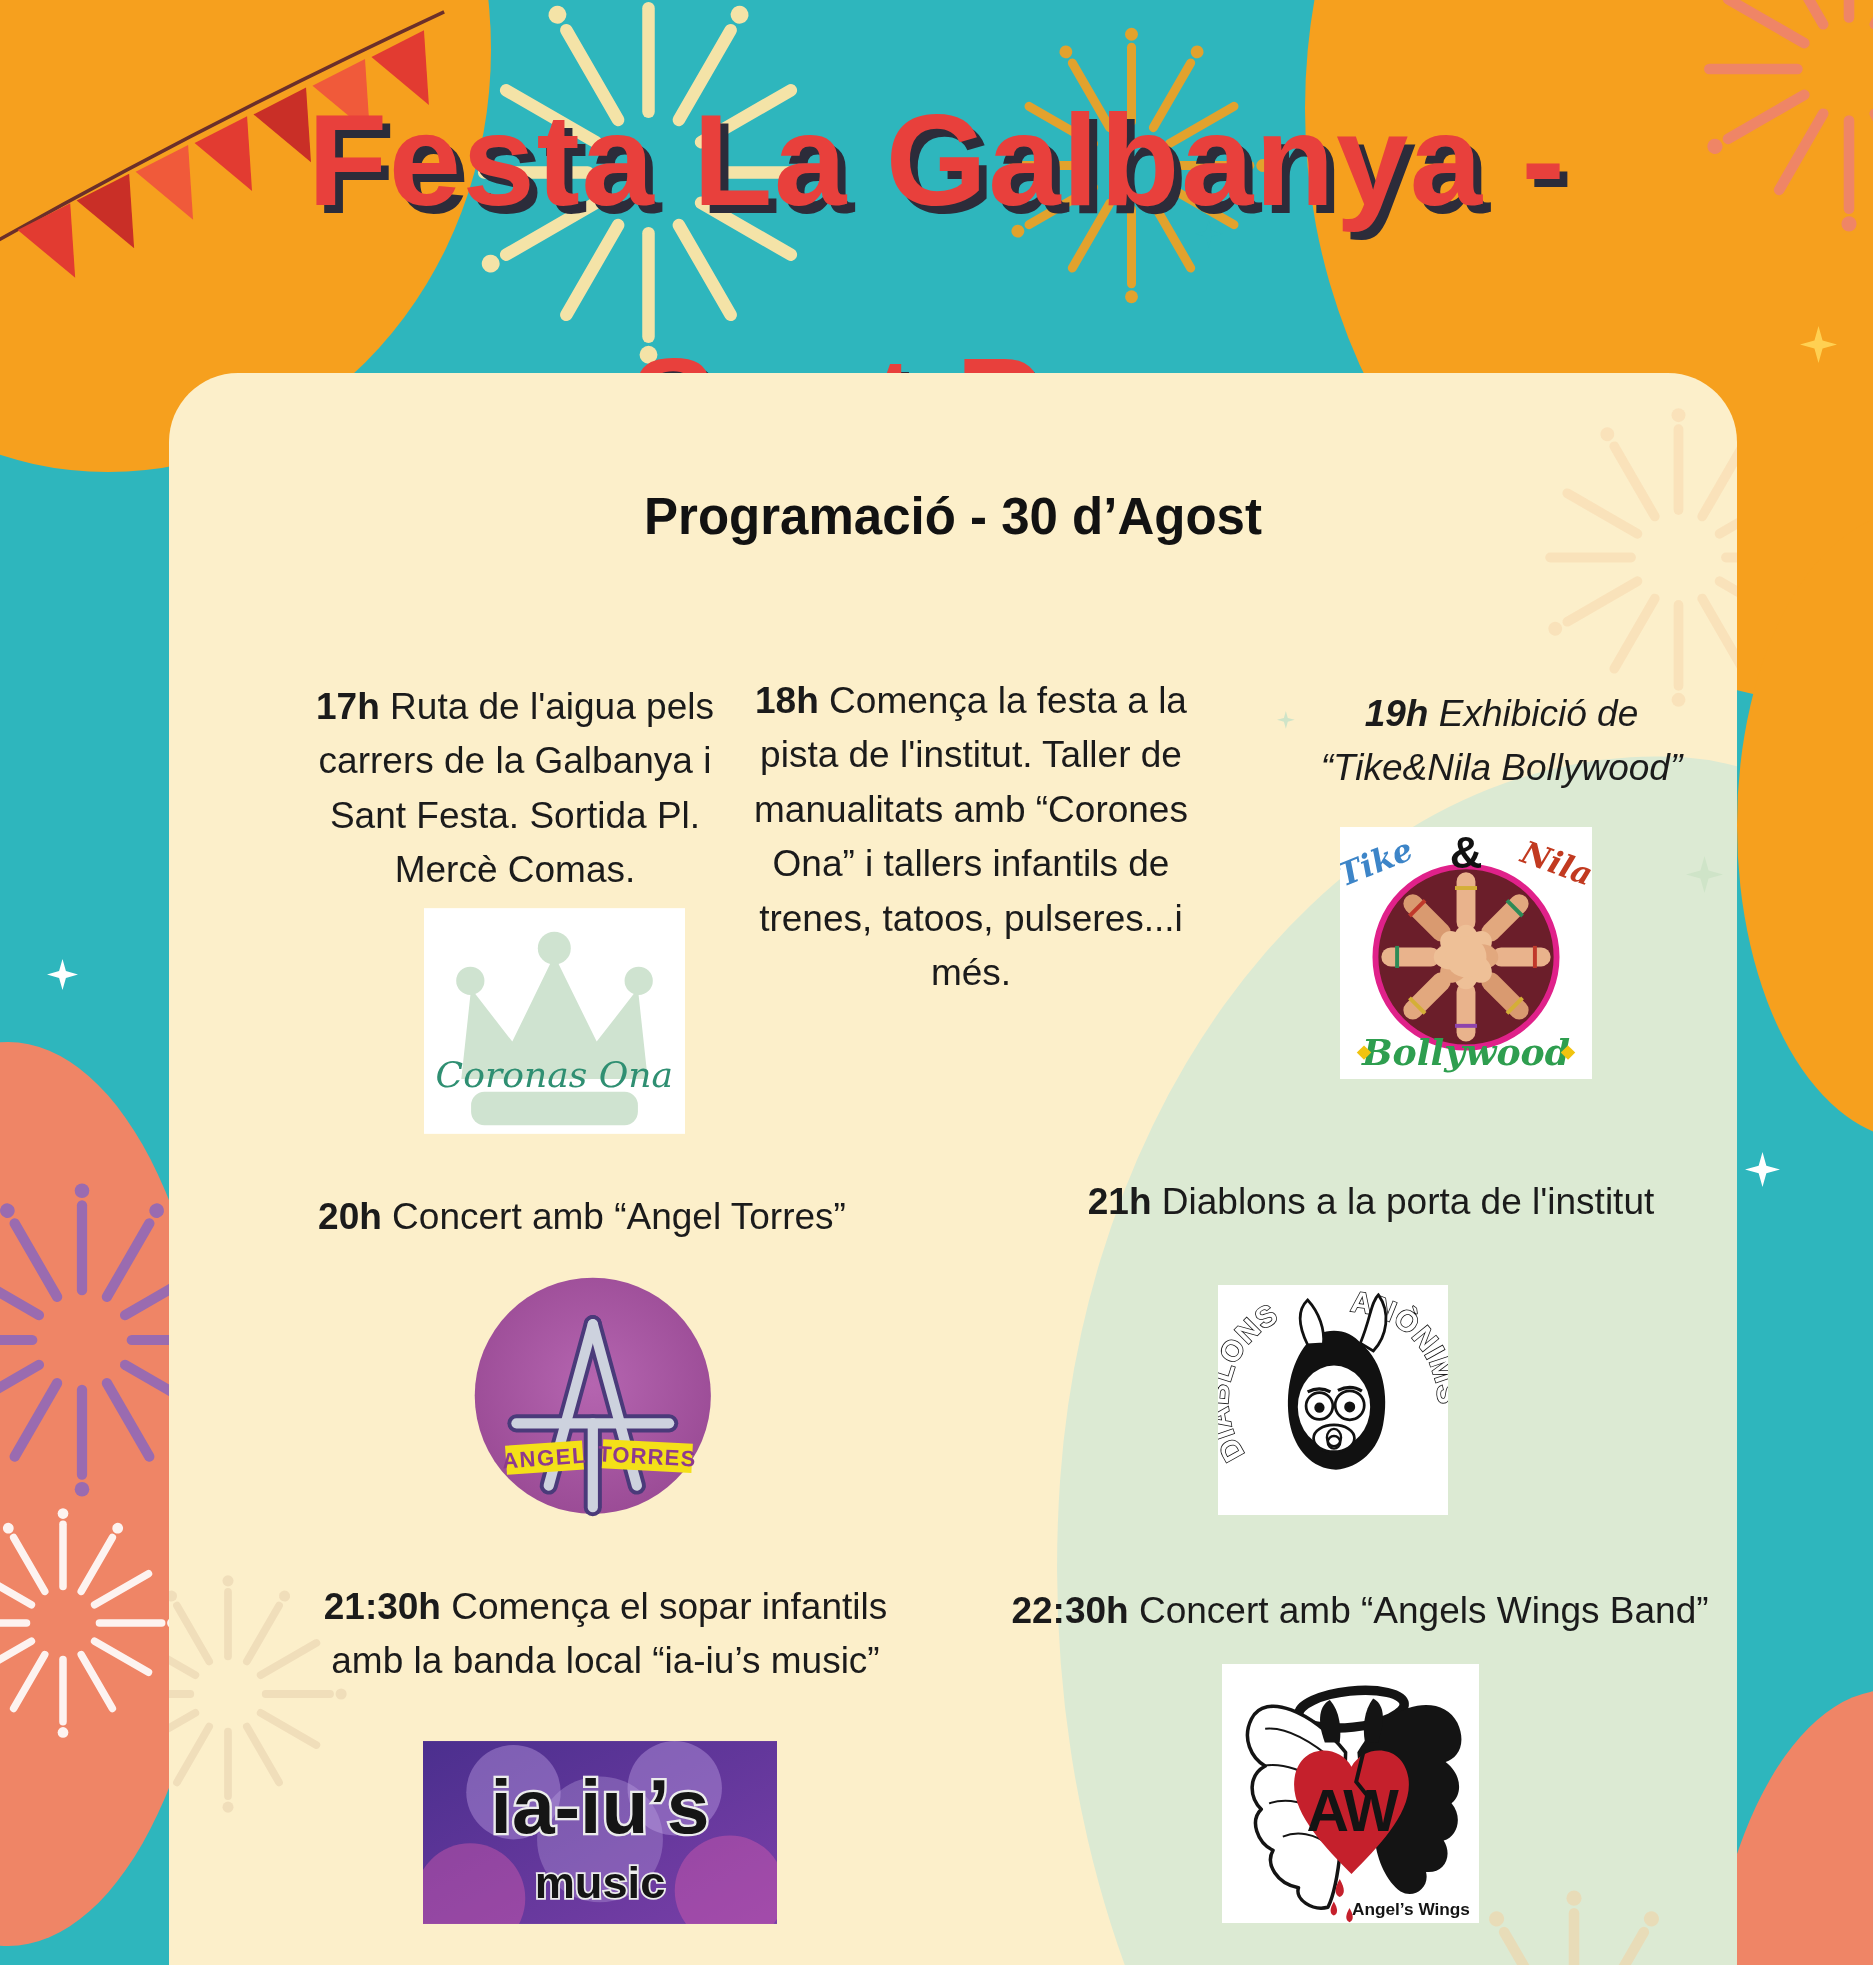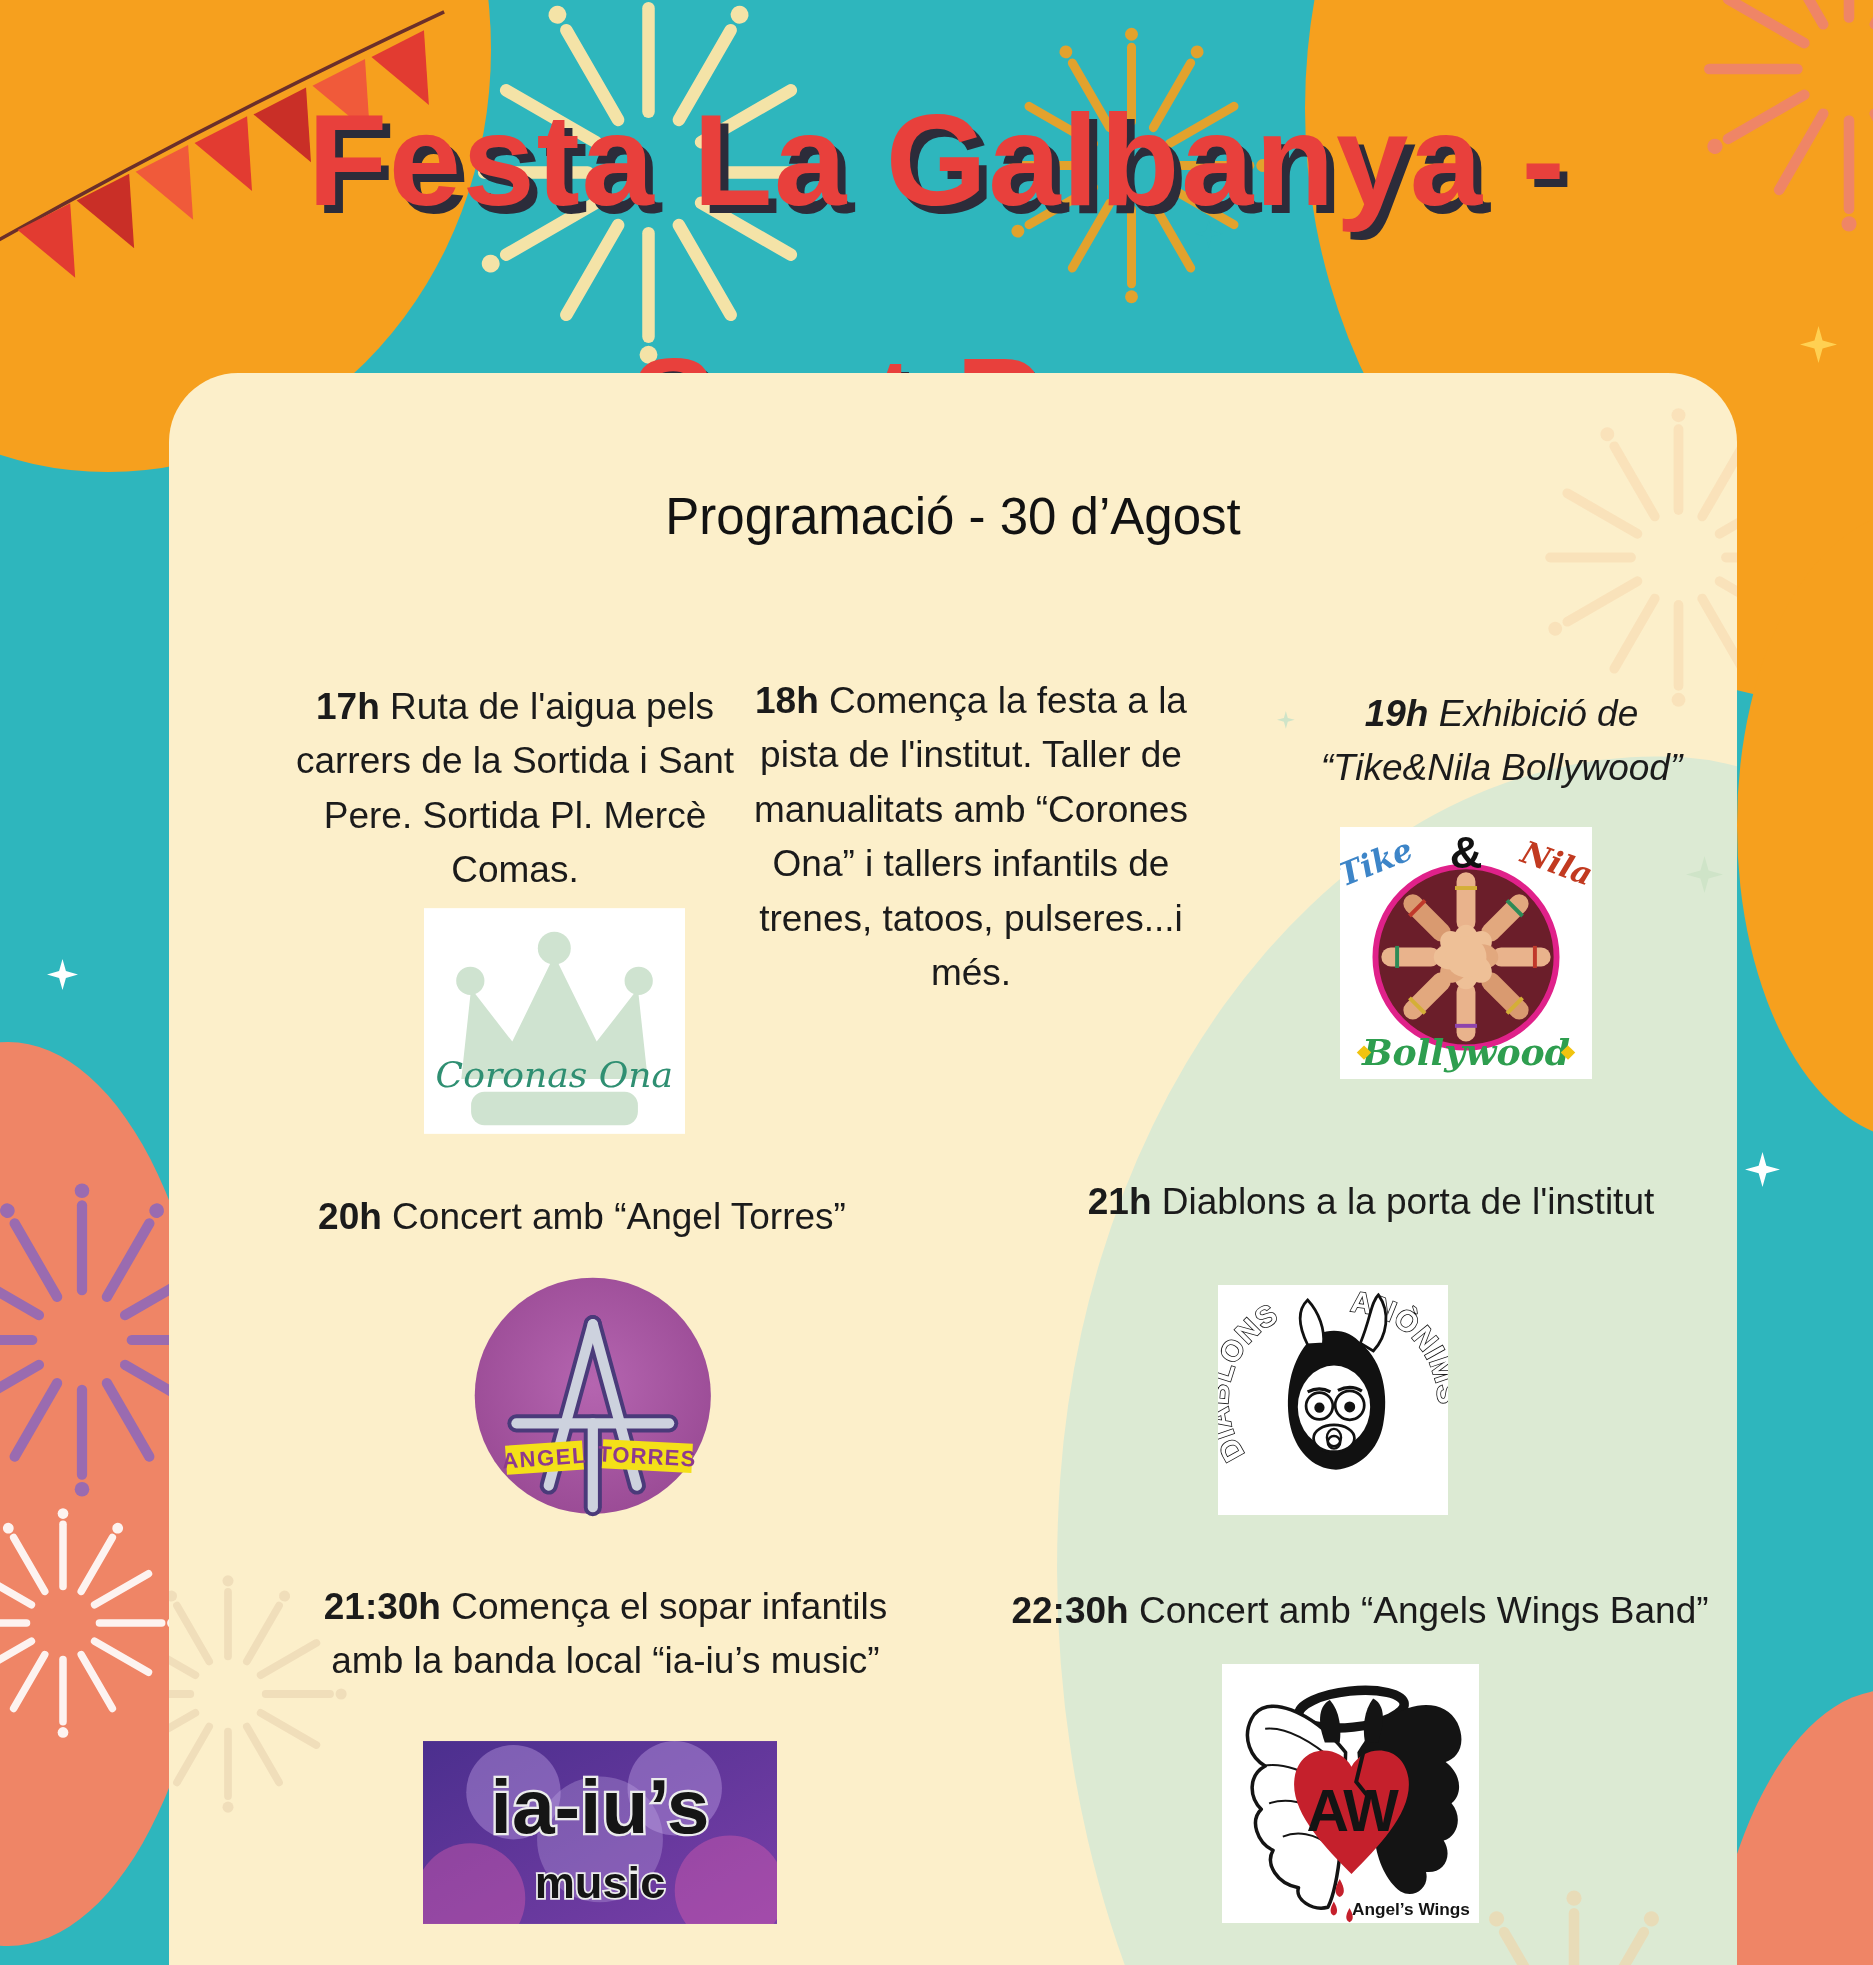--- a/index.html
+++ b/index.html
@@ -22,21 +22,21 @@
   
   #card{left:169px;top:373px;width:1568px;height:2018px;background:#fcefca;border-radius:69px;overflow:hidden;}
   #card-green{left:884px;top:377px;width:990px;height:1698px;background:#dcead3;
     border-radius:58% 42% 30% 70% / 45% 40% 60% 55%;transform:rotate(4deg);}
   
   .title-line{left:0;width:100%;text-align:center;font-weight:bold;color:#e8403c;
     letter-spacing:1.6px;text-shadow:7.9px 7.9px 0 #2c2c3a;line-height:1;margin-top:36px;}
   #title1{top:59px;font-size:130px;}
   #title2{top:303px;font-size:130px;text-align:center;}
   
-  #prog-heading{left:0;top:114px;width:100%;text-align:center;font-size:51px;font-weight:normal;color:#121212;}
+  #prog-heading{left:0;top:114px;width:100%;text-align:center;font-size:51px;font-weight:bold;color:#121212;}
   #prog-location{left:0;top:187px;width:100%;text-align:center;font-size:39px;font-weight:bold;color:#121212;}
   
   .ev{position:absolute;text-align:center;font-size:37px;line-height:1.47;color:#1b1b1b;}
   .ev b{font-weight:bold;}
   #ev17{left:114px;top:307px;width:464px;}
   #ev18{left:574px;top:301px;width:456px;}
   #ev19{left:1124px;top:314px;width:417px;font-style:italic;}
   #ev20{left:79px;top:817px;width:668px;}
   #ev21{left:817px;top:802px;width:770px;}
   #ev2130{left:130px;top:1207px;width:613px;}
@@ -174,21 +174,21 @@
       </svg>
     <svg class="fw" style="left:-63px;top:1199px;width:244px;height:244px;color:#e9d3b0;opacity:.6" viewBox="-110 -110 220 220">
         <use href="#burst"></use>
       </svg>
 
     <div class="sp" style="left:1517px;top:483px;width:37px;height:37px;background:#cfe4c8"></div>
     <div class="sp" style="left:1108px;top:338px;width:17.7px;height:17.7px;background:#cfe4c8"></div>
 
     <div class="abs" id="prog-heading">Programació - 30 d’Agost</div>
 
-    <div class="ev" id="ev17"><b>17h</b><span> Ruta de l'aigua pels carrers de la Sortida i Sant Pere. Sortida Pl. Mercè Comas.</span></div>
+    <div class="ev" id="ev17"><b>17h</b><span> Ruta de l'aigua pels carrers de la Galbanya i Sant Festa. Sortida Pl. Mercè Comas.</span></div>
     <div class="ev" id="ev18"><b>18h</b><span> Comença la festa a la pista de l'institut. Taller de manualitats amb “Corones Ona” i tallers infantils de trenes, tatoos, pulseres...i més.</span></div>
     <div class="ev" id="ev19"><b>19h</b><span> Exhibició de “Tike&amp;Nila Bollywood”</span></div>
     <div class="ev" id="ev20"><b>20h</b><span> Concert amb “Angel Torres”</span></div>
     <div class="ev" id="ev21"><b>21h</b><span> Diablons a la porta de l'institut</span></div>
     <div class="ev" id="ev2130"><b>21:30h</b><span> Comença el sopar infantils amb la banda local “ia-iu’s music”</span></div>
     <div class="ev" id="ev2230"><b>22:30h</b><span> Concert amb “Angels Wings Band”</span></div>
 
     <svg class="logo" id="lg-corones" viewBox="0 0 665 575">
       <rect width="665" height="575" fill="#ffffff"></rect>
       <polygon points="95,435 120,205 225,340 332,120 440,340 545,205 570,435" fill="#cfe3d0"></polygon>

